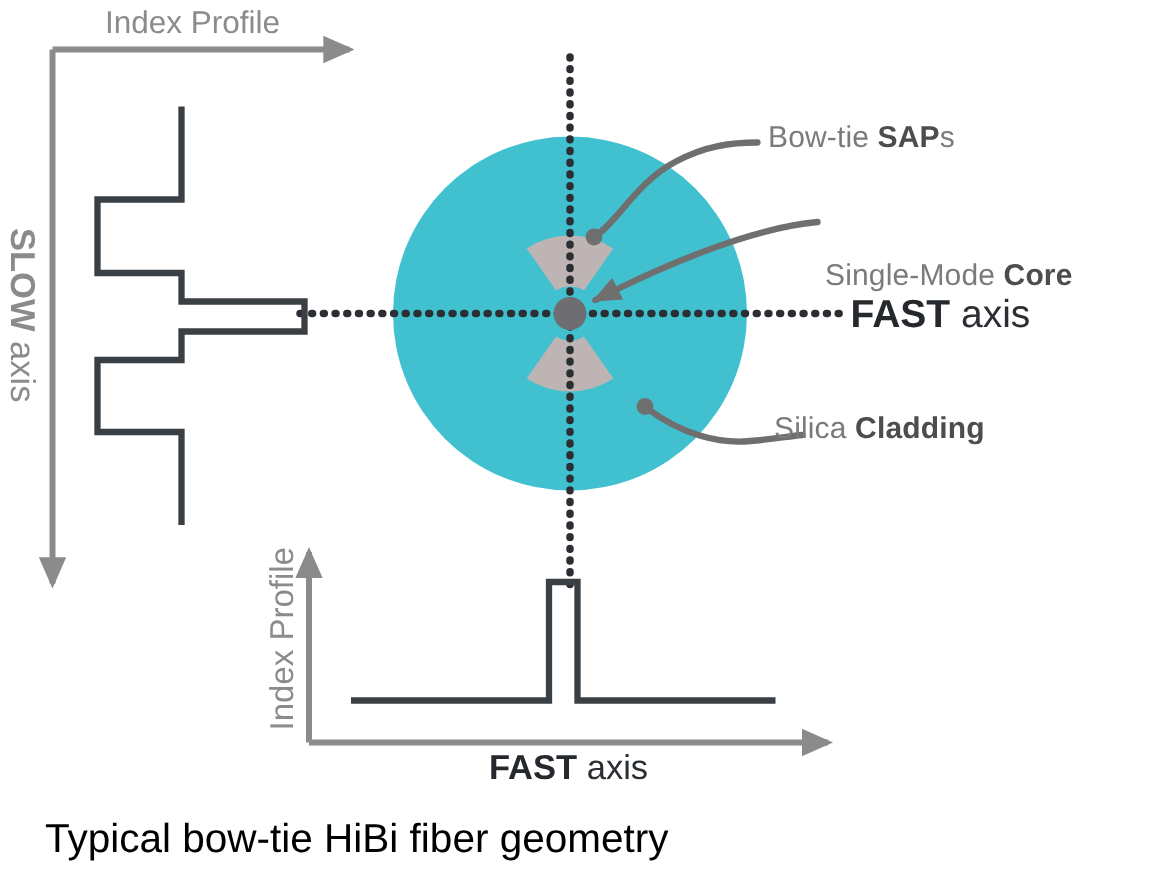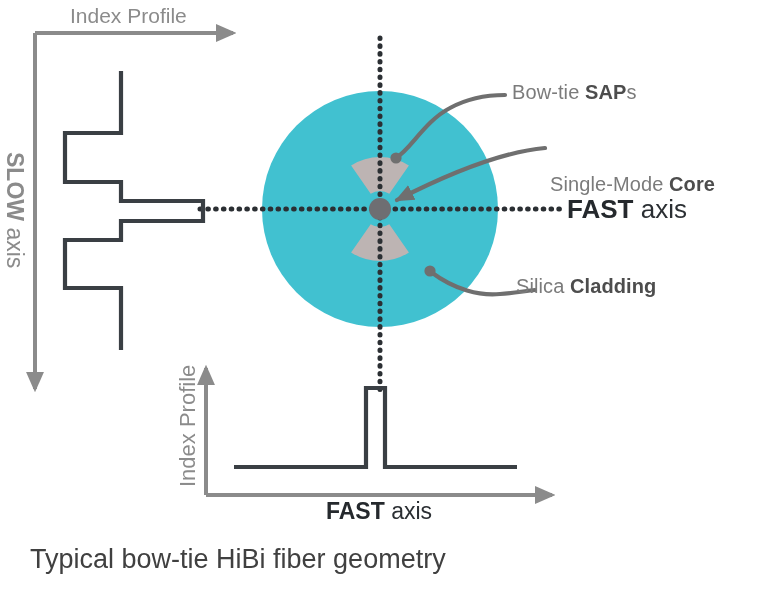--- a/index.html
+++ b/index.html
@@ -69,21 +69,21 @@
   }
   .rot-index {
     transform-origin: 0 0;
     transform: rotate(-90deg);
     font-size: 22px;
     color: #8b8b8b;
   }
   
   .caption {
     font-size: 27px;
-    color: #404040;
+    color: #000000;
     font-weight: normal;
   }
 </style>
 </head>
 <body>
 
 <div id="figure">
 
   <svg width="780" height="594" viewBox="0 0 780 594">
 

